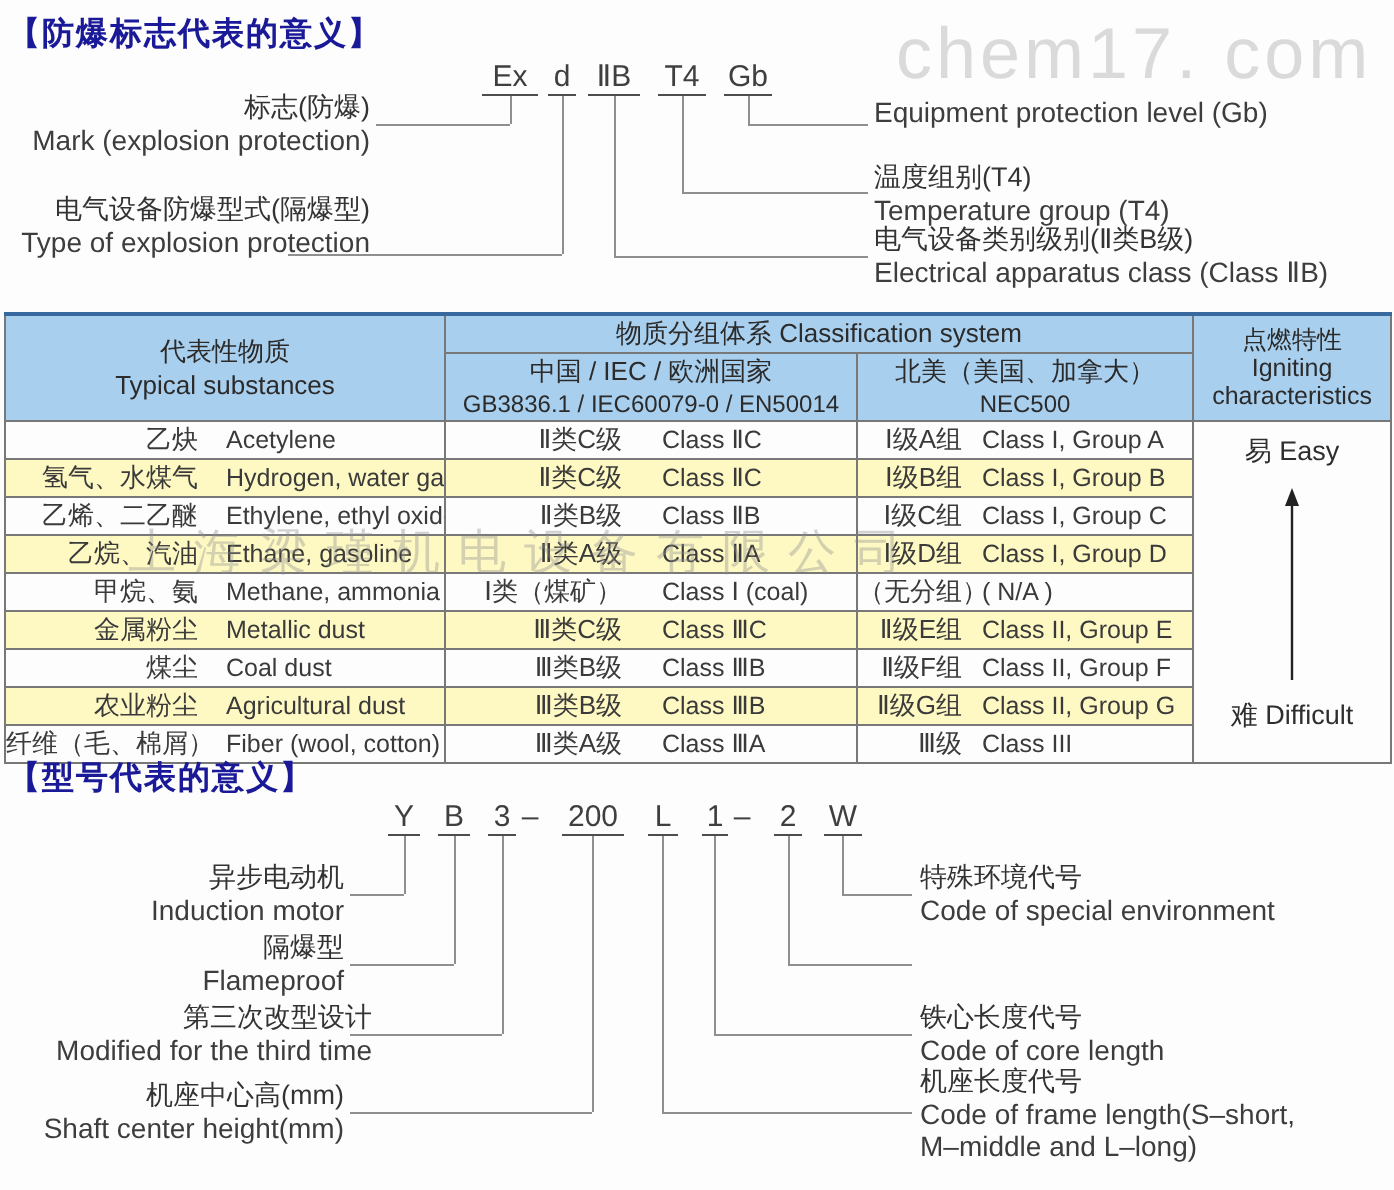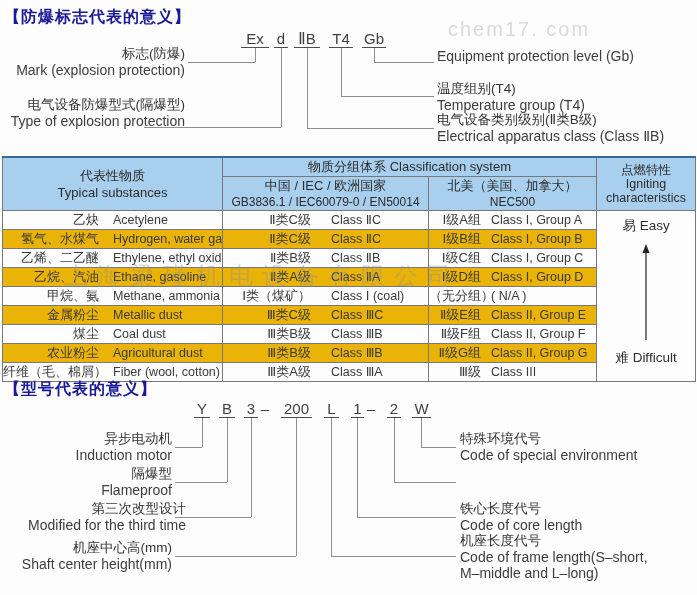--- a/index.html
+++ b/index.html
@@ -5,22 +5,22 @@
   * { margin:0; padding:0; box-sizing:border-box; }
   body { background:#fff; }
   .page {
     position:relative; width:697px; height:595px; overflow:hidden;
     background:#fdfdfd;
     font-family:"Liberation Sans","DejaVu Sans",sans-serif;
     color:#3a3a3a;
   }
   
   .wm-top {
-    position:absolute; left:448px; top:6px; font-size:20px; color:#dadada;
-    letter-spacing:2px; z-index:1;margin-top:12px;
+    position:absolute; left:448px; top:6px; font-size:36px; color:#dadada;
+    letter-spacing:2px; z-index:1;
   }
   .wm-mid {
     position:absolute; left:64px; top:260px; font-size:24px; color:#8f8f8f;
     opacity:.38; letter-spacing:9px; z-index:9; white-space:nowrap;
   }
   
   .sec-title {
     position:absolute; left:4px; font-size:16px; font-weight:bold; color:#1a1a99;
     z-index:2; letter-spacing:1px;
   }
@@ -45,21 +45,21 @@
     border:1px solid #6b6b6b; border-top:2px solid #38699e;
   }
   table.cls th, table.cls td { border:1px solid #787878; overflow:hidden; }
   table.cls th { background:#a9cfee; font-weight:normal; color:#2b2b2b; }
   .gh { height:19px; font-size:13px; line-height:18px; text-align:center; }
   .sh { height:34px; font-size:13px; line-height:16px; text-align:center; }
   .sh .sub { font-size:12px; display:block; }
   .c1h { font-size:13px; line-height:17px; }
   .c4h { font-size:12.5px; line-height:14px; text-align:center; }
   tbody tr { height:18px; }
-  tbody tr.even td { background:#eab308; }
+  tbody tr.even td { background:#fef9c3; }
   tbody tr.odd td { background:#fdfdfd; }
   td .pair { display:flex; align-items:center; font-size:13px; line-height:18px; white-space:nowrap; }
   td.c1 .zh { width:96px; text-align:right; margin-right:14px; flex-shrink:0; }
   td.c2 .zh { width:88px; text-align:right; margin-right:20px; flex-shrink:0; }
   td.c3 .zh { width:52px; text-align:right; margin-right:10px; flex-shrink:0; }
   td .en { font-size:12.5px; }
   td.ign { background:#fdfdfd !important; vertical-align:top; }
   .ign-wrap { display:flex; flex-direction:column; align-items:center; justify-content:space-between;
               height:160px; padding:6px 0 4px 0; font-size:13.5px; color:#2e2e2e; }
 </style>

